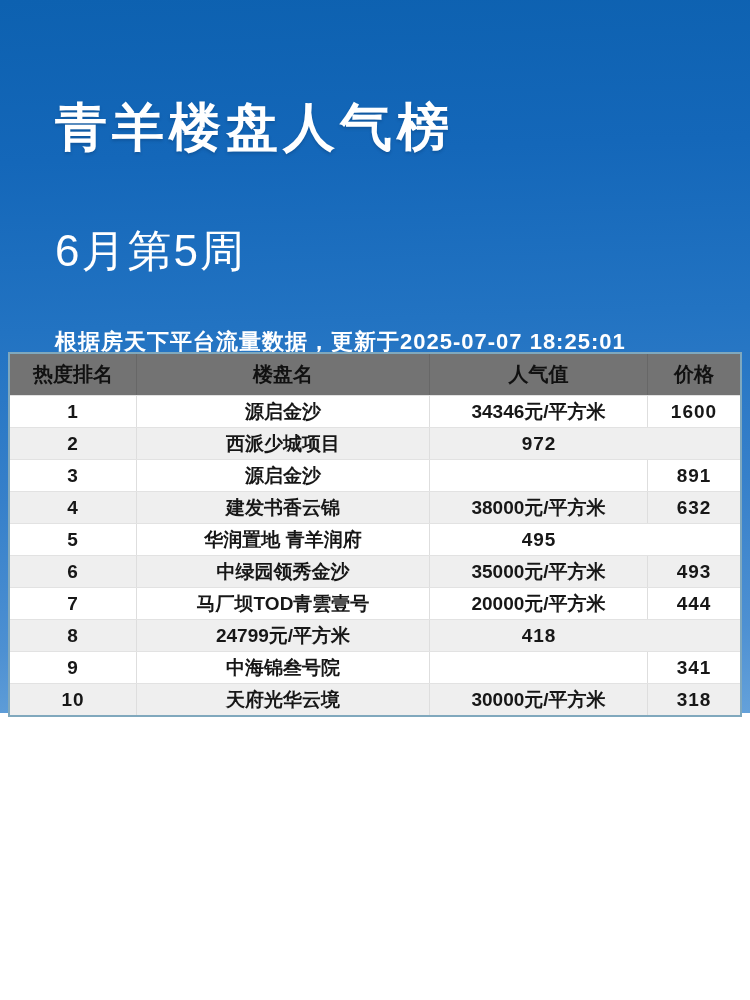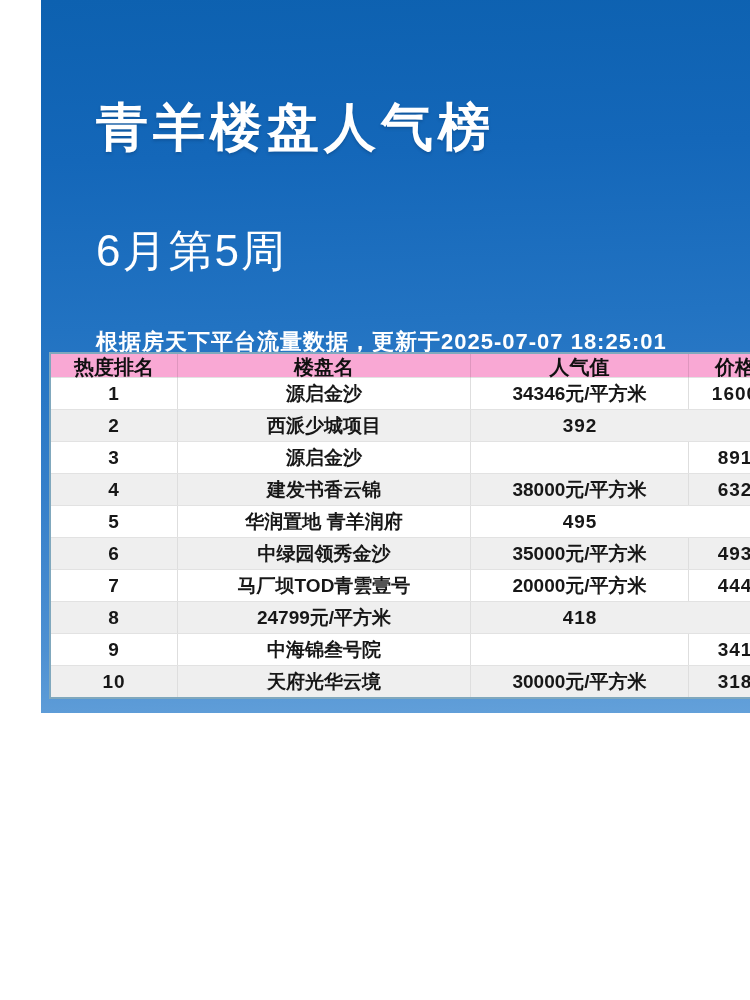--- a/index.html
+++ b/index.html
@@ -5,21 +5,20 @@
   * { margin: 0; padding: 0; box-sizing: border-box; }
   html, body { background: #ffffff; }
   body { font-family: "Liberation Sans", "DejaVu Sans", sans-serif; }
 
   .page {
     position: relative;
     width: 750px;
     height: 1000px;
     background: #ffffff;
     overflow: hidden;
-    padding-left: 41px;
   }
 
   .hero-bg {
     position: relative;
     width: 750px;
     height: 713px;
     background: linear-gradient(178deg,
       #0d61b0 0%,
       #1467b9 22%,
       #2273c2 45%,
@@ -58,22 +57,22 @@
     left: 8px;
     top: 352px;
     width: 734px;
     background: #ffffff;
     border: 2px solid rgba(24, 96, 134, 0.55);
   }
 
   .thead {
     display: grid;
     grid-template-columns: 127px 293px 218px 1fr;
-    height: 23px;
-    background: #f9a8d4;
+    height: 41px;
+    background: #737373;
   }
 
   .th {
     display: flex;
     align-items: center;
     justify-content: center;
     font-size: 20px;
     font-weight: 800;
     color: #111111;
     border-right: 1px solid rgba(0,0,0,0.10);
@@ -125,21 +124,21 @@
   <div class="trow">
     <div class="td rank">1</div>
     <div class="td name">源启金沙</div>
     <div class="td price">34346元/平方米</div>
     <div class="td pop">1600</div>
   </div>
 
   <div class="trow">
     <div class="td rank">2</div>
     <div class="td name">西派少城项目</div>
-    <div class="td pop">392</div>
+    <div class="td pop">972</div>
   </div>
 
   <div class="trow">
     <div class="td rank">3</div>
     <div class="td name">源启金沙</div>
     <div class="td price"></div>
     <div class="td pop">891</div>
   </div>
 
   <div class="trow">

